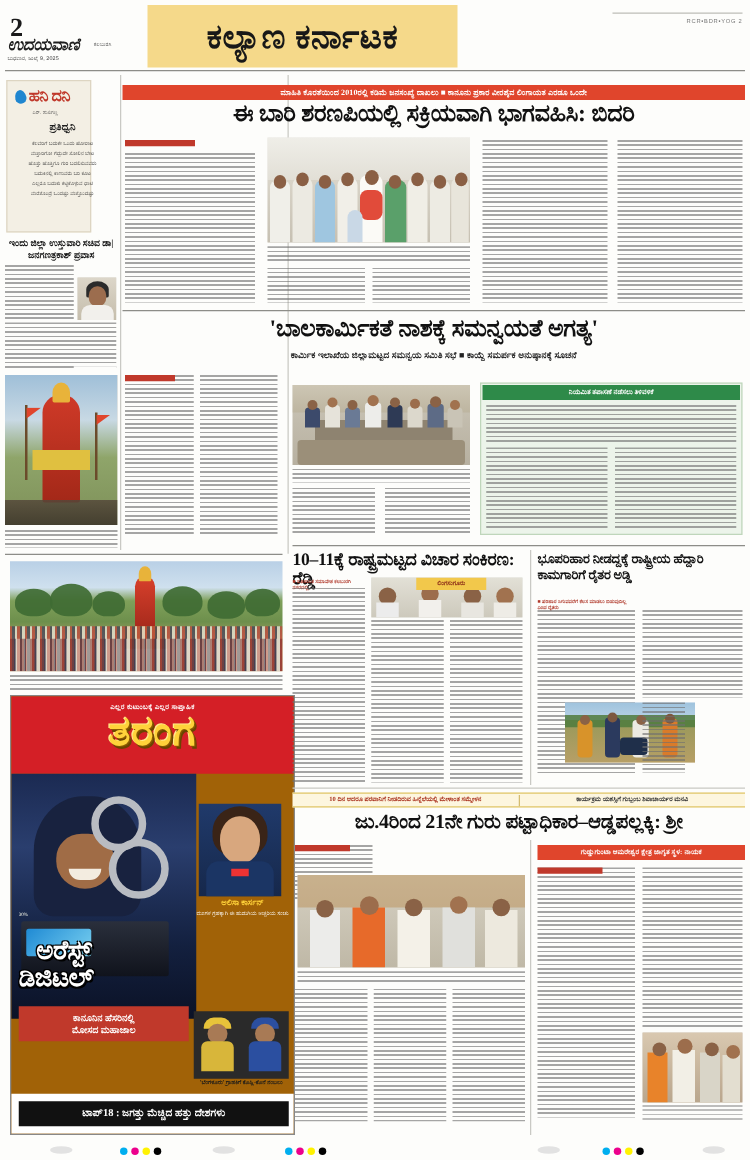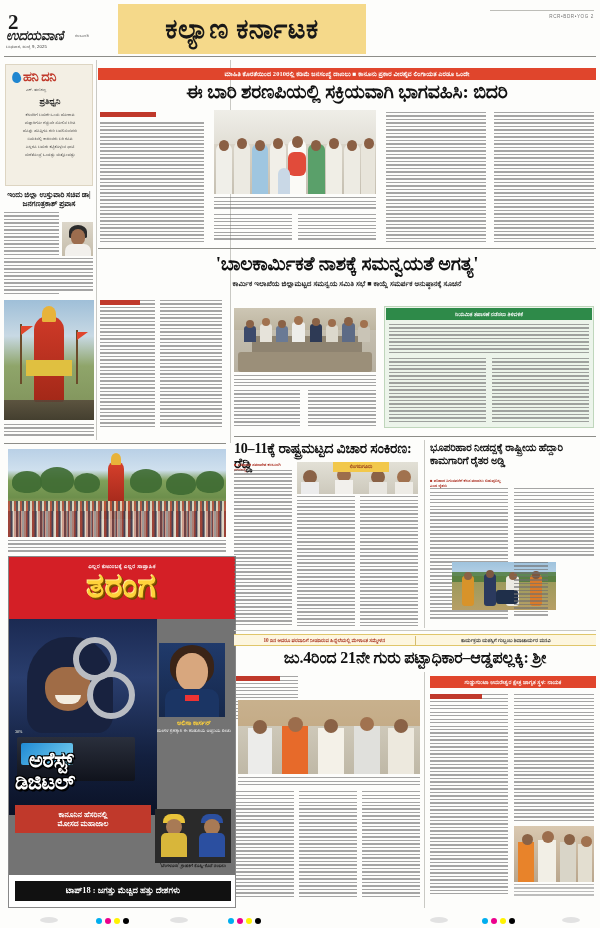--- a/index.html
+++ b/index.html
@@ -133,21 +133,21 @@
   .hd-poem { position: absolute; font-size: 4.3px; color: #3a3a3a; line-height: 1.85; text-align: center; }
 
   
   .mug { position: absolute; overflow: hidden; background: #cfc9bd; }
   .mug .bg { position: absolute; inset: 0; background: linear-gradient(#dcd6c9, #c5bdab); }
   .mug .face { position: absolute; border-radius: 48% 48% 42% 42%; background: #9c6d4e; }
   .mug .hair { position: absolute; border-radius: 50% 50% 10% 10%; background: #2b2b2b; }
   .mug .body { position: absolute; border-radius: 7px 7px 0 0; background: #f2f0ec; }
 
   
-  .ad { position: absolute; background: #737373; overflow: hidden; border: 1px solid #888; }
+  .ad { position: absolute; background: #a16207; overflow: hidden; border: 1px solid #888; }
   .ad-top { position: absolute; left: 0; top: 0; width: 100%; height: 62px; background: #d41f26; }
   .ad-tagline { position: absolute; width: 100%; top: 6px; text-align: center; font-family: "Liberation Serif", serif; font-size: 5.6px; font-weight: 700; color: #ffffff; letter-spacing: .3px; }
   .ad-logo {
     position: absolute; width: 100%; top: 13px; text-align: center;
     font-family: "Liberation Serif", serif; font-size: 33px; font-weight: 700;
     color: #ffd23a; letter-spacing: 1px; line-height: 1;
     text-shadow: 1px 1px 0 #8a5a00, 2px 2px 0 #6b4500, -1px -1px 0 #ffe98a;
   }
   .ad-sub { position: absolute; width: 100%; top: 53px; text-align: center; font-family: "Liberation Serif", serif; font-size: 10px; font-weight: 700; color: #f6e6c2; text-shadow: 1px 1px 0 #5b3b00; }
   .ad-hero { position: absolute; left: 0; top: 62px; width: 148px; height: 196px; background: linear-gradient(#1b2a52 0%, #2a3e6e 30%, #13203f 70%, #0b1226 100%); overflow: hidden; }
@@ -208,21 +208,21 @@
     <div class="section-band">
       <div class="section-title">ಕಲ್ಯಾಣ ಕರ್ನಾಟಕ</div>
     </div>
     <div class="masthead-rule"></div>
     <div class="edcode">RCR•BDR•YOG 2</div>
   </div>
   <div class="rule-h dark" style="left:4px; top:56px; width:592px;"></div>
 
   <div class="rule-v" style="left:96px; top:60px; height:380px;"></div>
 
-  <div class="hd-box" style="left:5px; top:64px; width:88px; height:122px;">
+  <div class="hd-box" style="left:5px; top:64px; width:68px; height:122px;">
     <div class="hd-drop" style="left:6px; top:7px;"></div>
     <div class="hd-logo" style="left:17px; top:4px;">ಹನಿ ದನಿ</div>
     <div class="hd-by" style="left:20px; top:22px;">ಎಸ್. ಹುಲಿಗಣ್ಣ</div>
     <div class="hd-title" style="left:0; top:32px; width:88px; text-align:center;">ಪ್ರತಿಧ್ವನಿ</div>
     <div class="hd-poem" style="left:3px; top:46px; width:82px;">
       <div>ಕೆಲವರಿಗೆ ಬದುಕೇ ಒಂದು ಹೋರಾಟ</div>
       <div>ಮತ್ತಾರಿಗೋ ಗೆದ್ದುದೇ ಸೋಲಿನ ಬೇಟ</div>
       <div>ಹೊತ್ತು ಹೊತ್ತಿಗೂ ಗುರಿ ಬದಲಿಸುವವರು</div>
       <div>ಬದುಕಿನಲ್ಲಿ ಕಾಣುವರು ಬರಿ ಕೂಟ</div>
       <div>ಎಲ್ಲರೂ ಬದುಕು ಕಟ್ಟಿಕೊಳ್ಳುವ ಧಾಟಿ</div>

